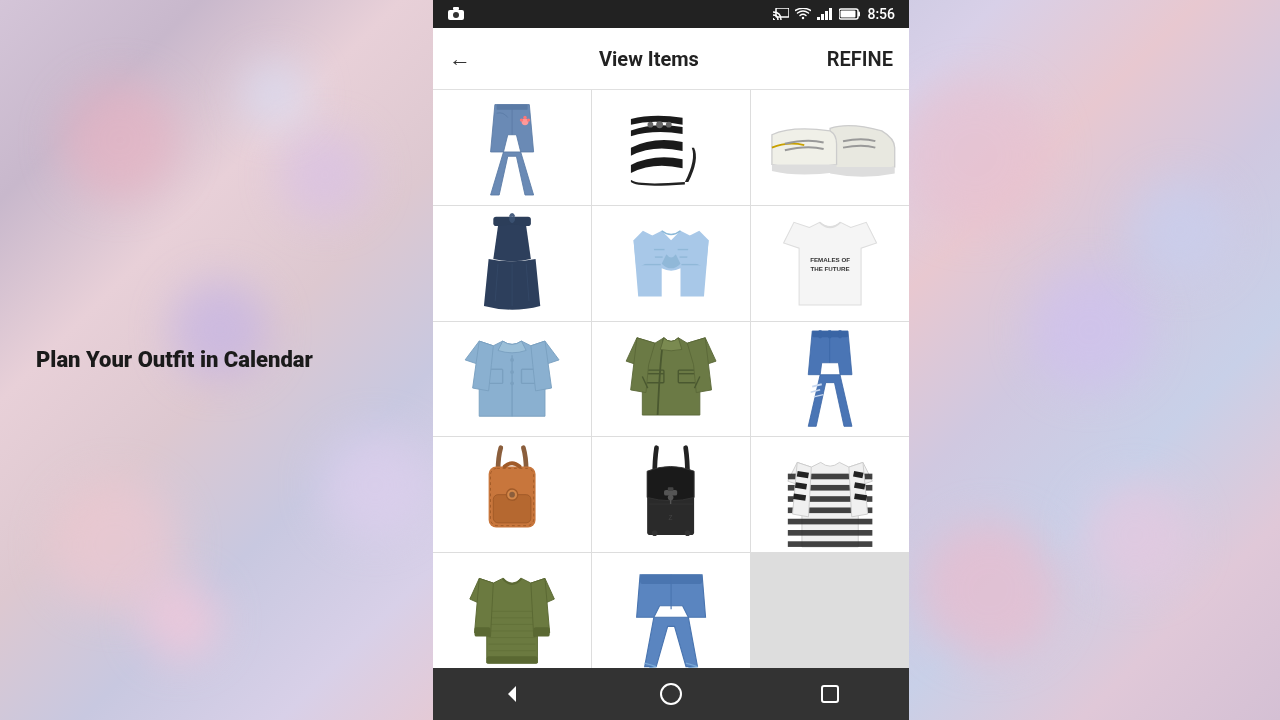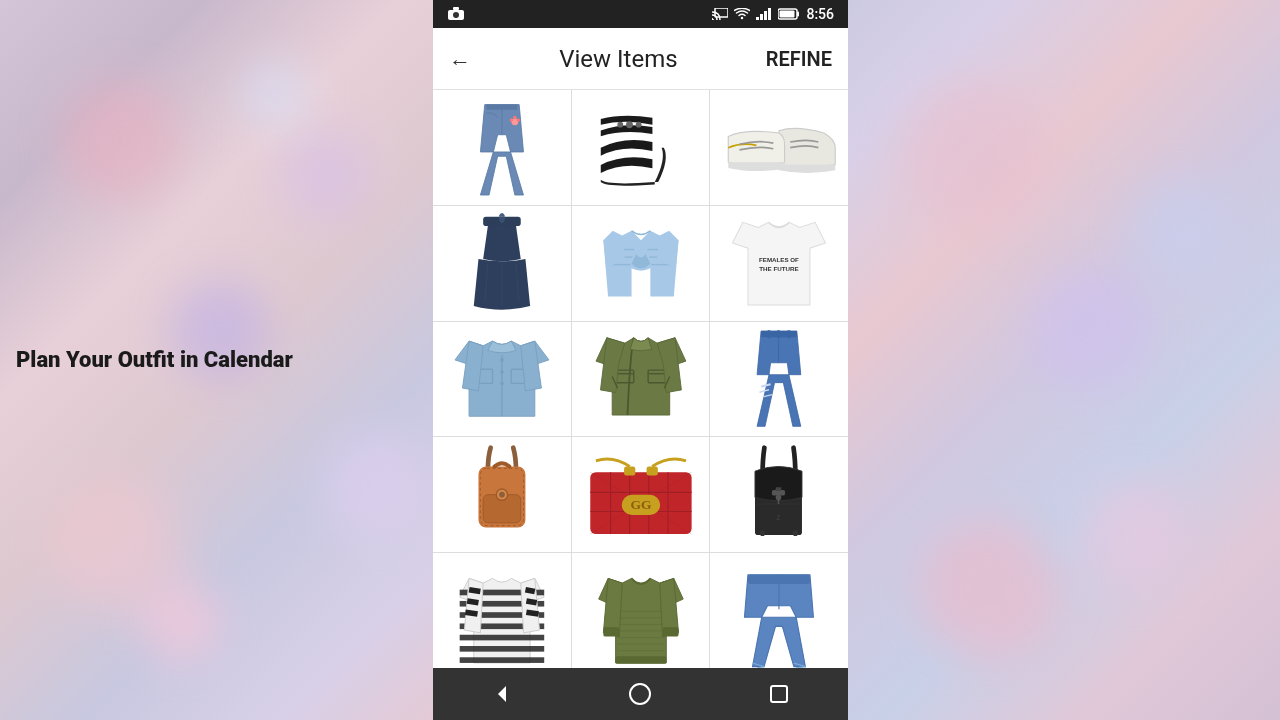--- a/index.html
+++ b/index.html
@@ -28,37 +28,37 @@
     .bokeh {
       position: absolute;
       border-radius: 50%;
       filter: blur(20px);
       opacity: 0.6;
     }
 
     
     .left-text {
       position: absolute;
-      left: 16px;
+      left: 36px;
       top: 50%;
       transform: translateY(-50%);
       font-size: 22px;
       font-weight: 900;
       color: #1a1a1a;
       width: 380px;
       z-index: 10;
       line-height: 1.3;
     }
 
     
     .phone-container {
       position: absolute;
       left: 433px;
       top: 0;
-      width: 415px;
+      width: 476px;
       height: 720px;
       background: #f5f5f5;
       z-index: 10;
       display: flex;
       flex-direction: column;
     }
 
     
     .status-bar {
       background: #222;
@@ -97,22 +97,22 @@
       flex-shrink: 0;
     }
 
     .header-back {
       font-size: 22px;
       color: #333;
       cursor: pointer;
     }
 
     .header-title {
-      font-size: 24px;
-      font-weight: 400;
+      font-size: 20px;
+      font-weight: 700;
       color: #222;
     }
 
     .header-refine {
       font-size: 20px;
       font-weight: 600;
       color: #222;
       cursor: pointer;
     }
 
@@ -423,45 +423,20 @@
 
         <circle cx="40" cy="55" r="6" fill="#d4884a" stroke="#a05a28" stroke-width="1.5"></circle>
         <circle cx="40" cy="55" r="3" fill="#8b5e3c"></circle>
 
         <path d="M32 25 Q40 18 48 25" stroke="#a05a28" stroke-width="4" fill="none" stroke-linecap="round"></path>
 
         <rect x="17" y="27" width="46" height="61" rx="7" fill="none" stroke="#a05a28" stroke-width="1" stroke-dasharray="3,3"></rect>
       </svg>
     </div>
 
-    <div class="grid-item">
-      <svg viewBox="0 0 110 80" xmlns="http://www.w3.org/2000/svg">
-
-        <rect x="10" y="20" width="90" height="55" rx="5" fill="#c0252a"></rect>
-
-        <line x1="10" y1="38" x2="100" y2="38" stroke="#a01f24" stroke-width="1"></line>
-        <line x1="10" y1="55" x2="100" y2="55" stroke="#a01f24" stroke-width="1"></line>
-        <line x1="28" y1="20" x2="28" y2="75" stroke="#a01f24" stroke-width="1"></line>
-        <line x1="45" y1="20" x2="45" y2="75" stroke="#a01f24" stroke-width="1"></line>
-        <line x1="62" y1="20" x2="62" y2="75" stroke="#a01f24" stroke-width="1"></line>
-        <line x1="79" y1="20" x2="79" y2="75" stroke="#a01f24" stroke-width="1"></line>
-
-        <line x1="10" y1="20" x2="100" y2="75" stroke="#a01f24" stroke-width="0.5" opacity="0.4"></line>
-        <line x1="10" y1="75" x2="100" y2="20" stroke="#a01f24" stroke-width="0.5" opacity="0.4"></line>
-
-        <rect x="38" y="40" width="34" height="18" rx="9" fill="#c8a020"></rect>
-        <text x="55" y="53" text-anchor="middle" font-size="12" font-weight="bold" fill="#8b6010" font-family="serif">GG</text>
-
-        <rect x="40" y="15" width="10" height="8" rx="2" fill="#c8a020"></rect>
-        <rect x="60" y="15" width="10" height="8" rx="2" fill="#c8a020"></rect>
-
-        <path d="M45 15 Q30 5 15 10" stroke="#c8a020" stroke-width="2.5" fill="none"></path>
-        <path d="M65 15 Q80 5 95 10" stroke="#c8a020" stroke-width="2.5" fill="none"></path>
-      </svg>
-    </div>
 
     <div class="grid-item">
       <svg viewBox="0 0 75 110" xmlns="http://www.w3.org/2000/svg">
 
         <path d="M22 5 Q20 18 20 35" stroke="#222" stroke-width="5" fill="none" stroke-linecap="round"></path>
         <path d="M53 5 Q55 18 55 35" stroke="#222" stroke-width="5" fill="none" stroke-linecap="round"></path>
 
         <rect x="12" y="30" width="50" height="68" rx="3" fill="#2a2a2a"></rect>
 
         <path d="M12 30 Q37 20 62 30 L62 58 Q37 65 12 58 Z" fill="#1a1a1a" stroke="#333" stroke-width="1"></path>

